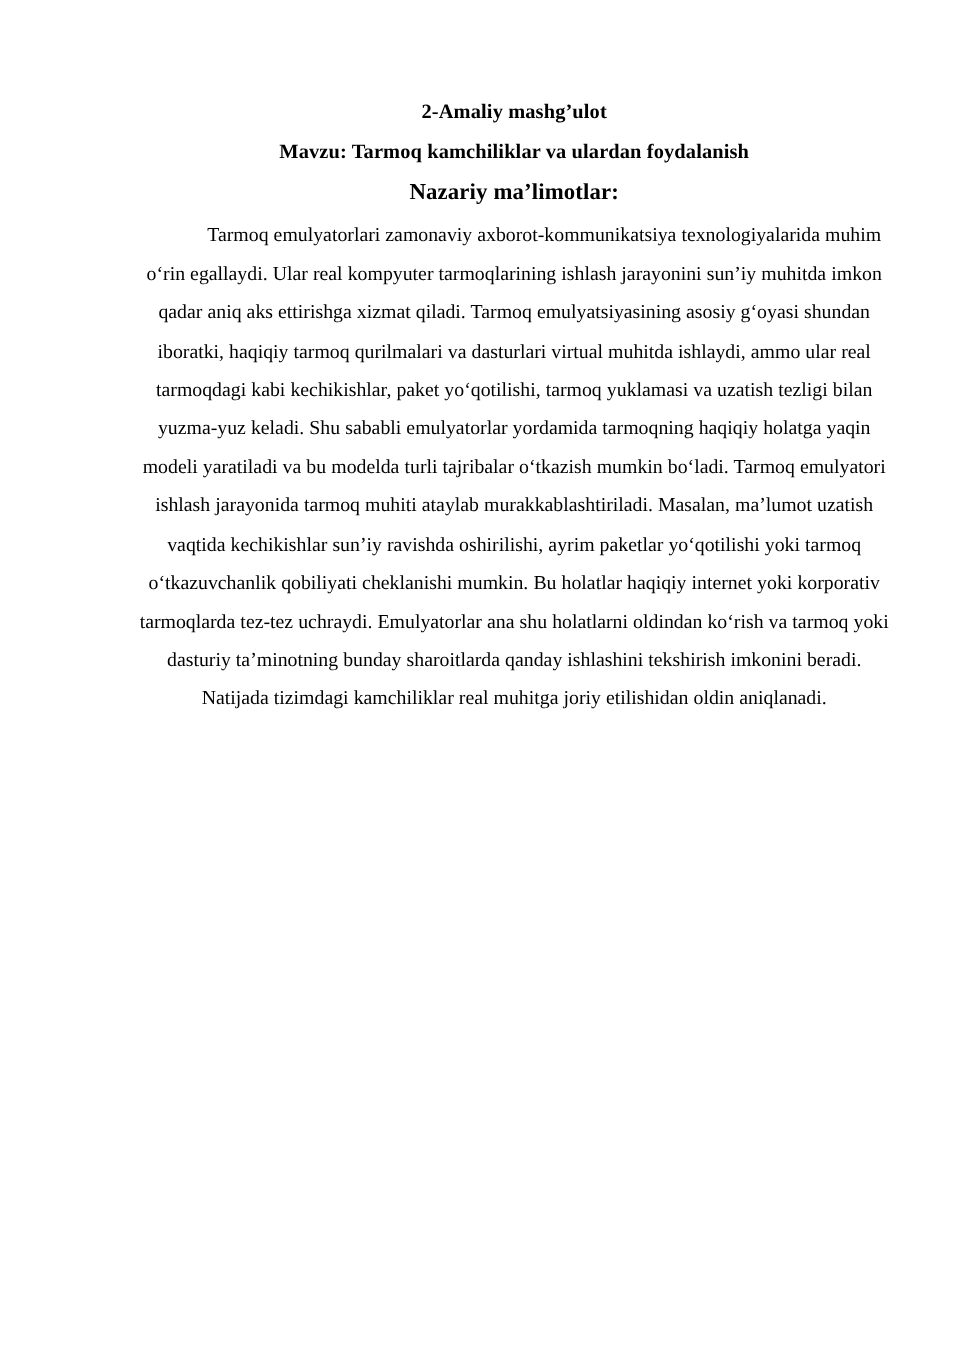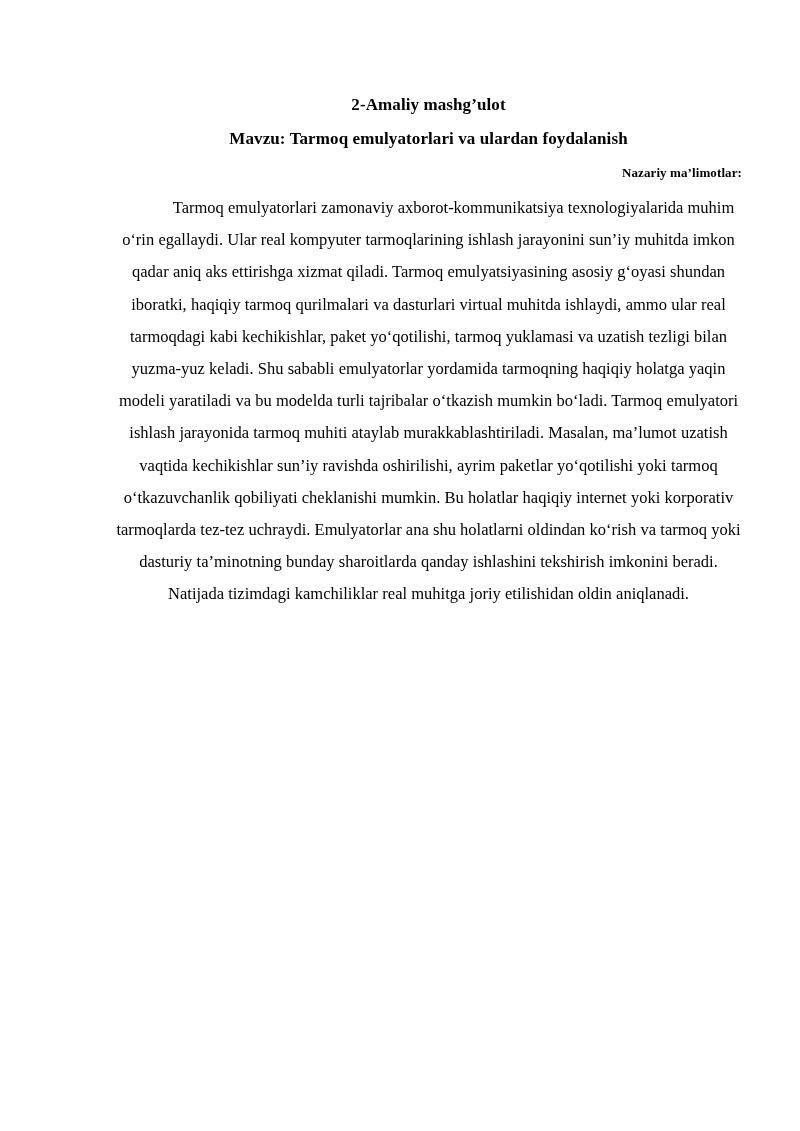--- a/index.html
+++ b/index.html
@@ -17,21 +17,21 @@
     overflow: hidden;
     font-family: "Liberation Serif", "DejaVu Serif", serif;
     color: #000000;
     -webkit-font-smoothing: antialiased;
   }
 
   
   .content {
     position: absolute;
     left: 115px;
-    top: 12px;
+    top: 0;
     width: 627px;
   }
 
   .spacer-top {
     height: 76px;
   }
 
   .doc-title {
     font-size: 17px;
     font-weight: bold;
@@ -44,23 +44,23 @@
   .doc-subtitle {
     font-size: 17px;
     font-weight: bold;
     text-align: center;
     line-height: 34px;
     margin: 0;
     letter-spacing: 0.1px;
   }
 
   .section-heading {
-    font-size: 13px;
+    font-size: 19px;
     font-weight: bold;
-    text-align: right;
+    text-align: center;
     line-height: 34px;
     margin: 0;
     letter-spacing: 0.1px;
   }
 
   .body-paragraph {
     font-size: 16.5px;
     font-weight: normal;
     line-height: 32.2px;
     text-align: center;
@@ -73,20 +73,20 @@
 </head>
 <body>
 
 <div class="page">
   <div class="content">
 
     <div class="spacer-top"></div>
 
     <h1 class="doc-title">2-Amaliy mashg’ulot</h1>
 
-    <h2 class="doc-subtitle">Mavzu: Tarmoq emulyatorlari va ulardan foydalanish</h2>
+    <h2 class="doc-subtitle">Mavzu: Tarmoq kamchiliklar va ulardan foydalanish</h2>
 
     <h3 class="section-heading">Nazariy ma’limotlar:</h3>
 
     <p class="body-paragraph">Tarmoq emulyatorlari zamonaviy axborot-kommunikatsiya texnologiyalarida muhim oʻrin egallaydi. Ular real kompyuter tarmoqlarining ishlash jarayonini sun’iy muhitda imkon qadar aniq aks ettirishga xizmat qiladi. Tarmoq emulyatsiyasining asosiy gʻoyasi shundan iboratki, haqiqiy tarmoq qurilmalari va dasturlari virtual muhitda ishlaydi, ammo ular real tarmoqdagi kabi kechikishlar, paket yoʻqotilishi, tarmoq yuklamasi va uzatish tezligi bilan yuzma-yuz keladi. Shu sababli emulyatorlar yordamida tarmoqning haqiqiy holatga yaqin modeli yaratiladi va bu modelda turli tajribalar oʻtkazish mumkin boʻladi. Tarmoq emulyatori ishlash jarayonida tarmoq muhiti ataylab murakkablashtiriladi. Masalan, ma’lumot uzatish vaqtida kechikishlar sun’iy ravishda oshirilishi, ayrim paketlar yoʻqotilishi yoki tarmoq oʻtkazuvchanlik qobiliyati cheklanishi mumkin. Bu holatlar haqiqiy internet yoki korporativ tarmoqlarda tez-tez uchraydi. Emulyatorlar ana shu holatlarni oldindan koʻrish va tarmoq yoki dasturiy ta’minotning bunday sharoitlarda qanday ishlashini tekshirish imkonini beradi. Natijada tizimdagi kamchiliklar real muhitga joriy etilishidan oldin aniqlanadi.</p>
 
   </div>
 </div>
 
 </body></html>

